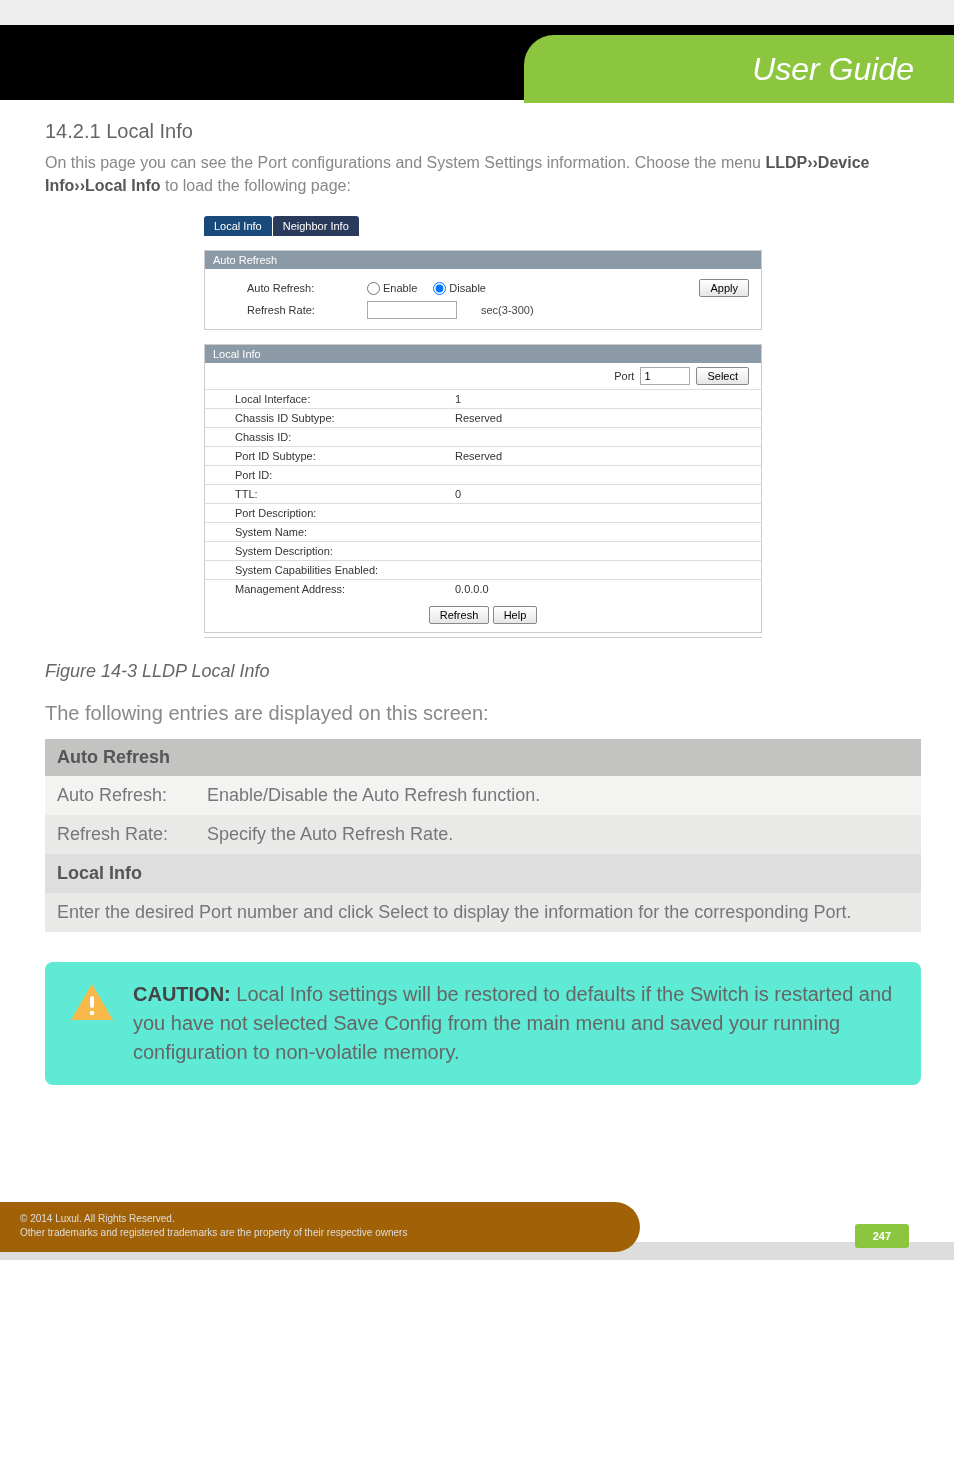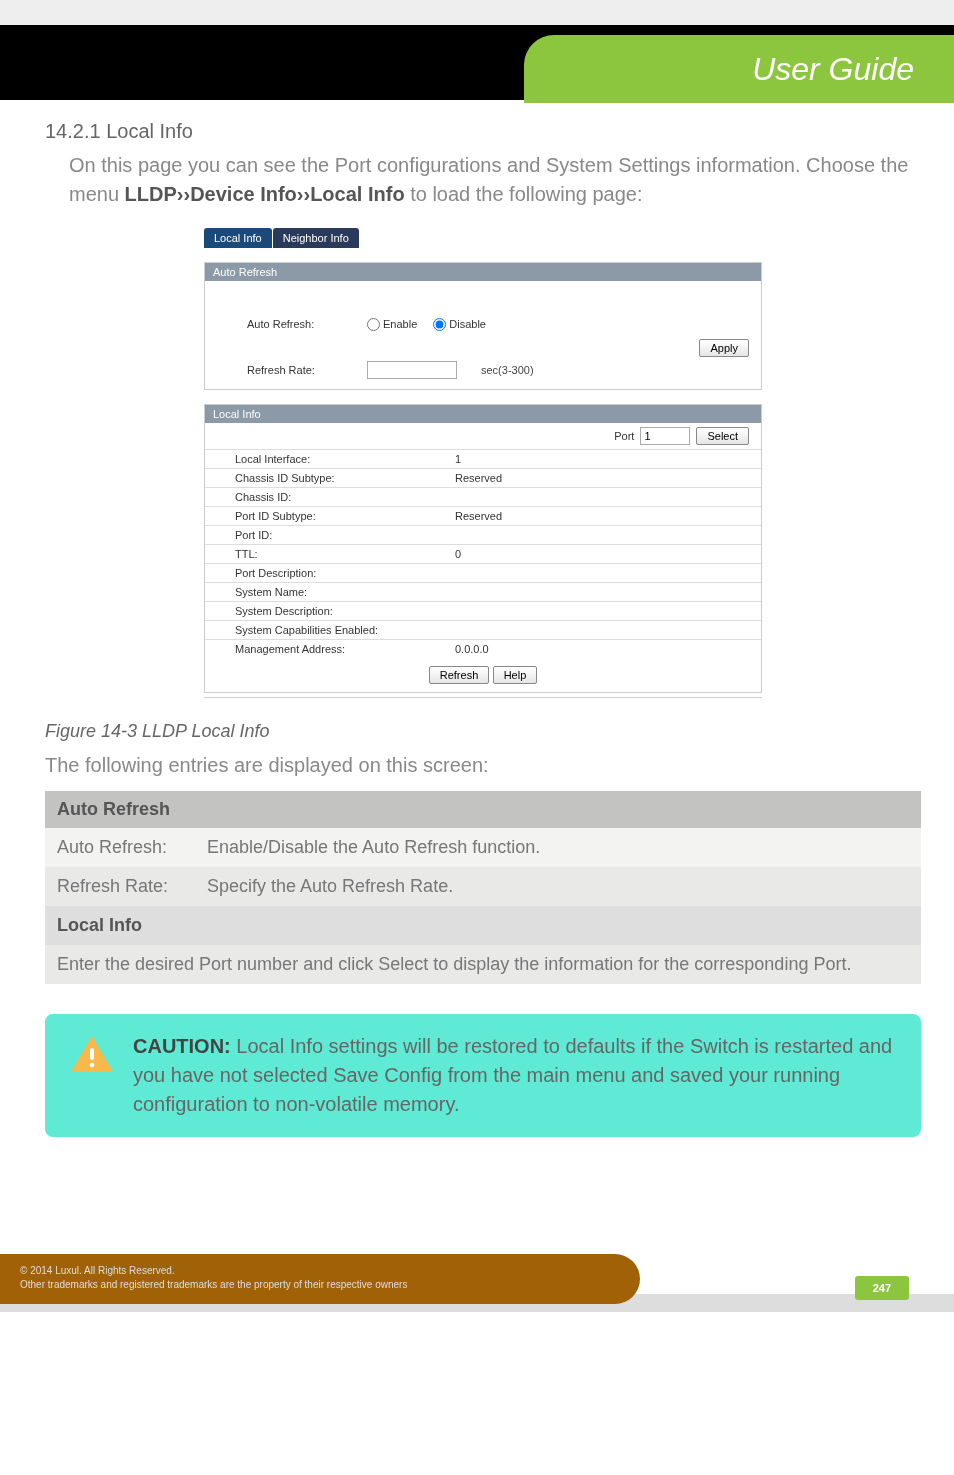--- a/index.html
+++ b/index.html
@@ -5,52 +5,52 @@
   * { box-sizing: border-box; margin: 0; padding: 0; }
   body { font-family: 'Segoe UI', Arial, sans-serif; background: #fff; color: #555; width: 954px; }
   
   .top-band { height: 25px; background: #eee; }
   .header-bar { height: 75px; background: #000; position: relative; }
   .user-guide-pill { position: absolute; right: 0; top: 10px; height: 68px; width: 430px; background: #8cc63f; border-top-left-radius: 30px; display: flex; align-items: center; justify-content: flex-end; padding-right: 40px; }
   .user-guide-pill span { color: #fff; font-size: 32px; font-style: italic; font-weight: 500; }
   
   .content { padding: 20px 33px 0 45px; }
   .section-heading { color: #666; font-size: 20px; font-weight: 400; margin-bottom: 8px; }
-  .intro-text { color: #888; font-size: 20px; line-height: 1.45; margin-left: 24px; }
+  .intro-text { color: #888; font-size: 16px; line-height: 1.45; }
   .intro-text b { color: #555; font-weight: 700; }
   
   .screenshot { width: 560px; margin: 18px auto 22px auto; font-family: Tahoma, Arial, sans-serif; font-size: 12px; color: #333; background: #fff; border: 1px solid #fff; }
   .tabs { display: flex; }
   .tab { padding: 4px 10px; background: #1a4a7a; color: #fff; font-size: 11px; border-top-left-radius: 3px; border-top-right-radius: 3px; margin-right: 1px; cursor: pointer; }
   .tab.inactive { background: #2a3a5a; }
   
   .panel { border: 1px solid #ccc; margin-top: 14px; }
   .panel-titlebar { background: #8c99a6; color: #fff; padding: 3px 8px; font-size: 11px; font-weight: 400; }
   .panel-body { background: #fff; padding: 8px 12px; }
   
   .form-row { display: flex; align-items: center; padding: 2px 0 2px 30px; font-size: 11px; color: #333; }
   .form-label { width: 120px; }
   .radio-group { display: flex; gap: 16px; align-items: center; }
   .radio-item { display: flex; align-items: center; gap: 3px; }
   .text-input { border: 1px solid #aaa; height: 18px; width: 90px; padding: 1px 3px; font-size: 11px; }
   .suffix { margin-left: 24px; color: #444; }
-  .apply-btn-wrap { flex: 1; display: flex; justify-content: flex-end; margin-top: 48px; }
+  .apply-btn-wrap { flex: 1; display: flex; justify-content: flex-end; }
   .btn { border: 1px solid #888; background: linear-gradient(#fff,#e6e6e6); padding: 2px 10px; font-size: 11px; border-radius: 2px; cursor: pointer; font-family: inherit; }
   
   .port-row { display: flex; justify-content: flex-end; align-items: center; padding: 4px 12px; gap: 6px; font-size: 11px; }
   .port-input { border: 1px solid #aaa; width: 50px; height: 18px; font-size: 11px; padding: 1px 3px; }
   
   .info-table { width: 100%; border-collapse: collapse; font-size: 11px; }
   .info-table td { border-top: 1px solid #ddd; padding: 3px 6px 3px 30px; color: #333; }
   .info-table td:first-child { width: 220px; }
   
   .btn-row { text-align: center; padding: 8px 0; }
   .hr-bottom { border: 0; border-top: 1px solid #ccc; margin-top: 4px; }
   
-  .figure-caption { color: #666; font-size: 18px; font-style: italic; font-weight: 500; margin: 18px 0 12px 0; }
+  .figure-caption { color: #666; font-size: 18px; font-style: italic; font-weight: 500; margin: 18px 0 20px 0; }
   .lead-text { color: #888; font-size: 20px; margin-bottom: 14px; }
   
   .entry-table { width: 100%; border-collapse: collapse; font-size: 18px; }
   .entry-table th { background: #c3c3c2; color: #555; text-align: left; padding: 8px 12px; font-weight: 700; }
   .entry-table td { padding: 9px 12px; vertical-align: top; }
   .row-a { background: #f3f3f2; }
   .row-b { background: #e9e9e8; }
   .entry-table td.lbl { width: 150px; color: #777; }
   .entry-table td.desc { color: #777; }
   .section-row td { background: #dedede; color: #555; font-weight: 700; }

